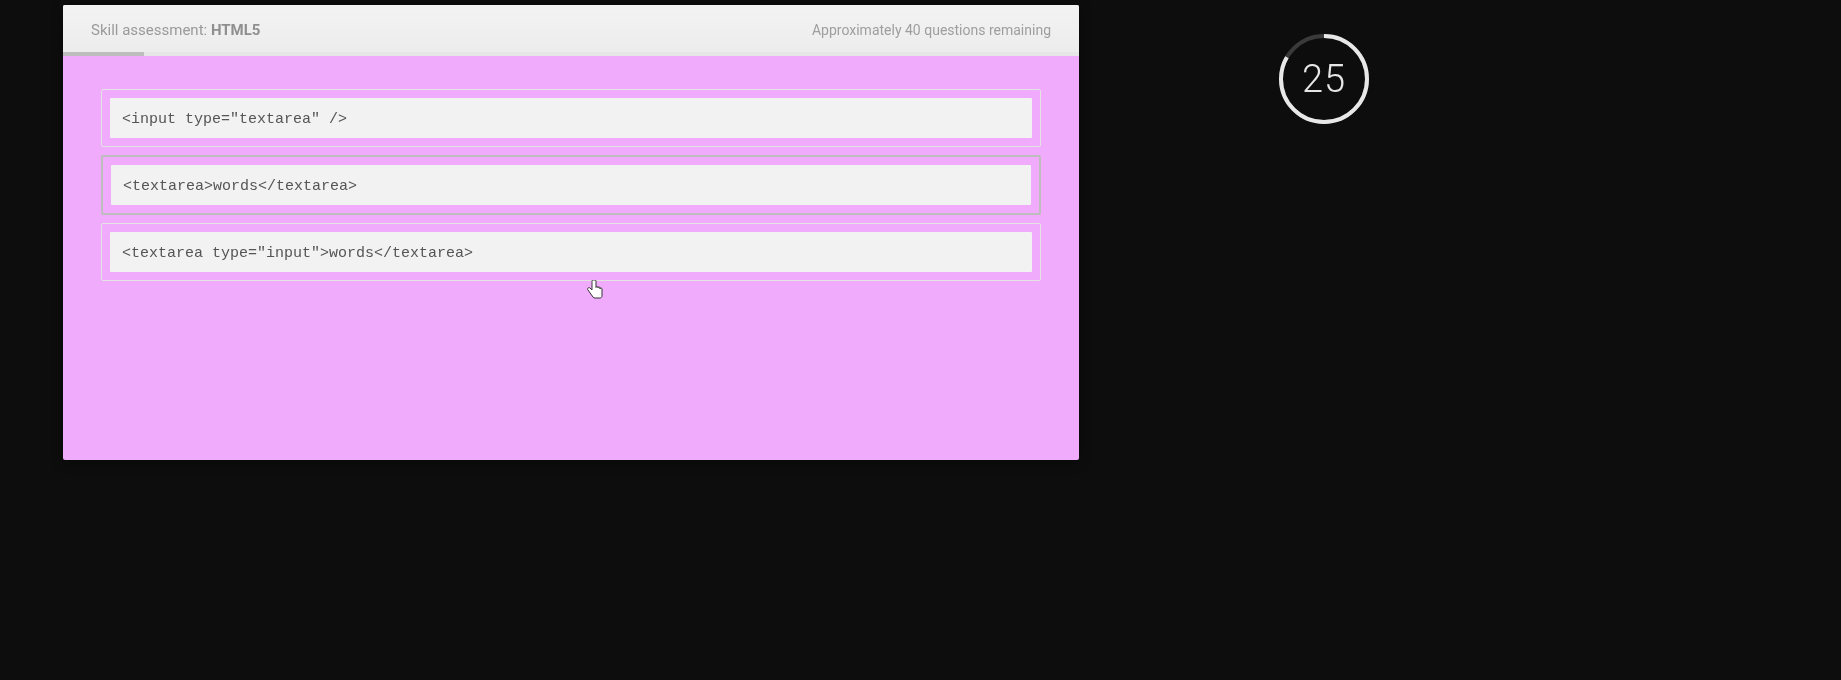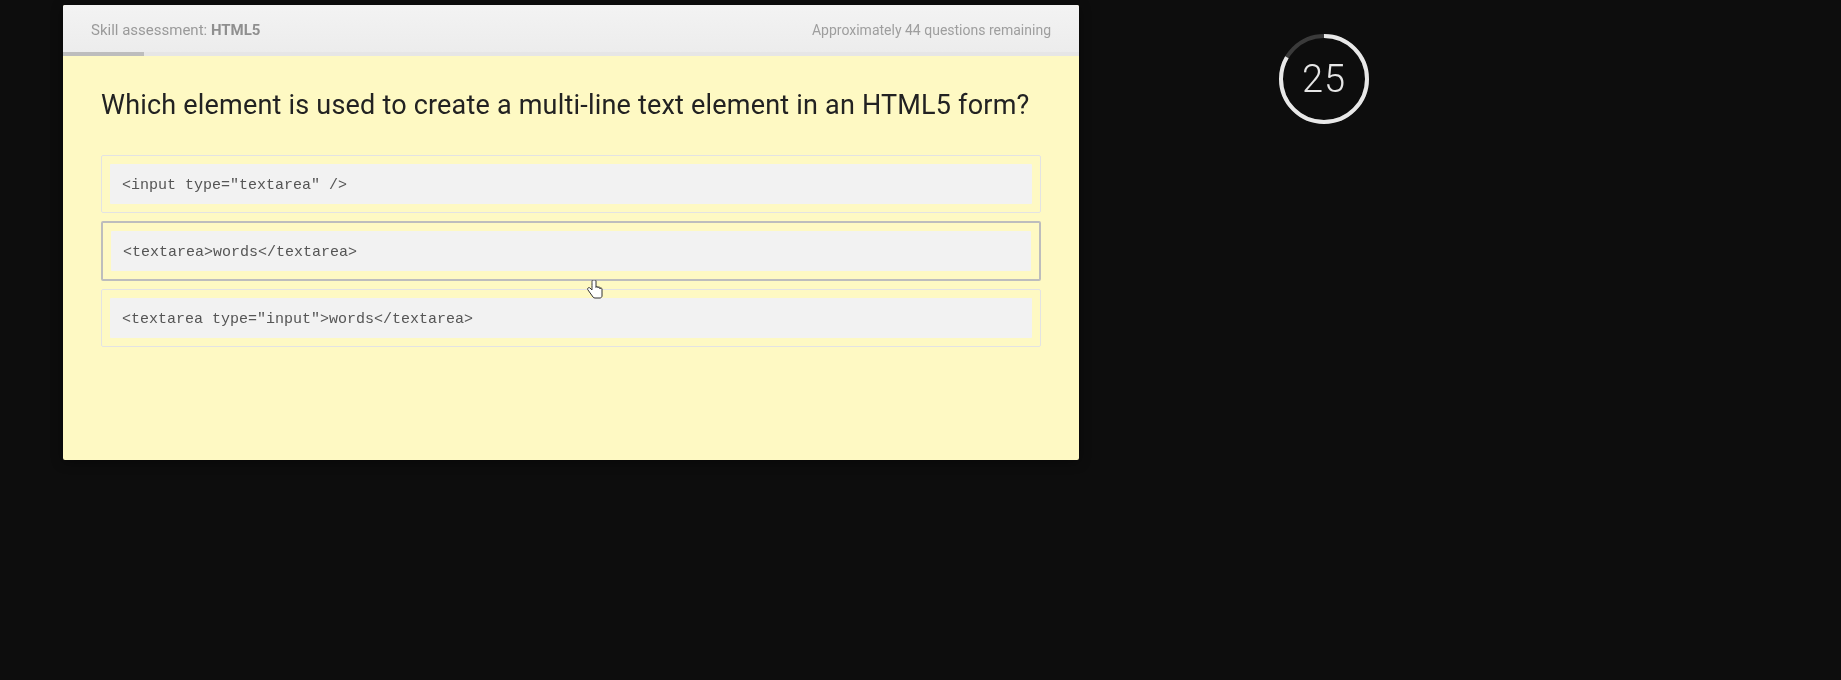--- a/index.html
+++ b/index.html
@@ -11,21 +11,21 @@
     height: 680px;
     overflow: hidden;
     position: relative;
   }
   .card {
     position: absolute;
     left: 63px;
     top: 5px;
     width: 1016px;
     height: 455px;
-    background: #fef9c3;
+    background: #f0abfc;
     border-radius: 2px;
     box-shadow: 0 2px 12px rgba(0,0,0,0.4);
     overflow: hidden;
   }
   .card-header {
     height: 50px;
     background: linear-gradient(to bottom, #f3f3f3, #ececec);
     border-bottom: 1px solid #e3e3e3;
     display: flex;
     align-items: center;
@@ -136,27 +136,26 @@
   .cursor svg { display:block; }
 </style>
 </head>
 <body>
 
 <div class="card">
   <div class="card-header">
     <div class="header-left">
       <span>Skill assessment: </span><span class="topic">HTML5</span>
     </div>
-    <div class="header-right">Approximately 44 questions remaining</div>
+    <div class="header-right">Approximately 40 questions remaining</div>
     <div class="progress-track">
       <div class="progress-fill"></div>
     </div>
   </div>
   <div class="card-body">
-    <div class="question">Which element is used to create a multi-line text element in an HTML5 form?</div>
 
     <div class="option">
       <div class="option-inner">
         <span class="option-code">&lt;input type="textarea" /&gt;</span>
       </div>
     </div>
 
     <div class="option selected">
       <div class="option-inner">
         <span class="option-code">&lt;textarea&gt;words&lt;/textarea&gt;</span>

